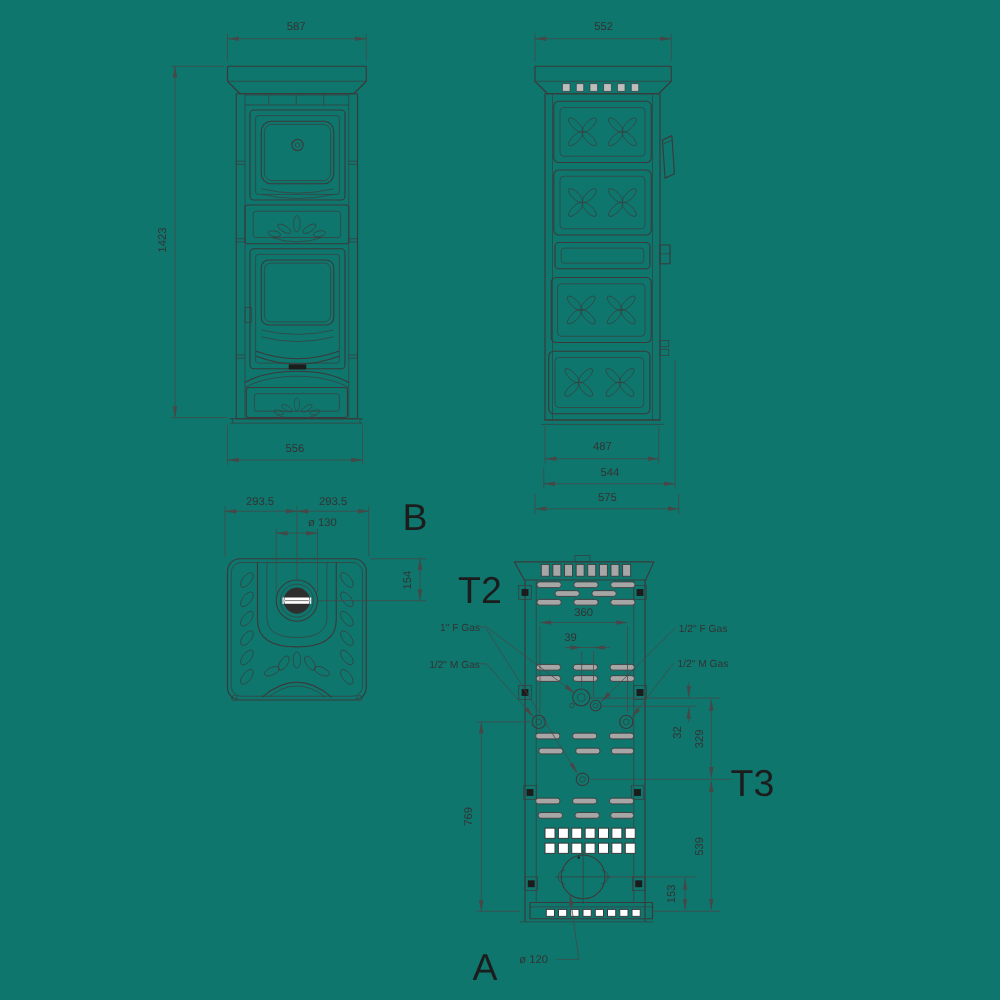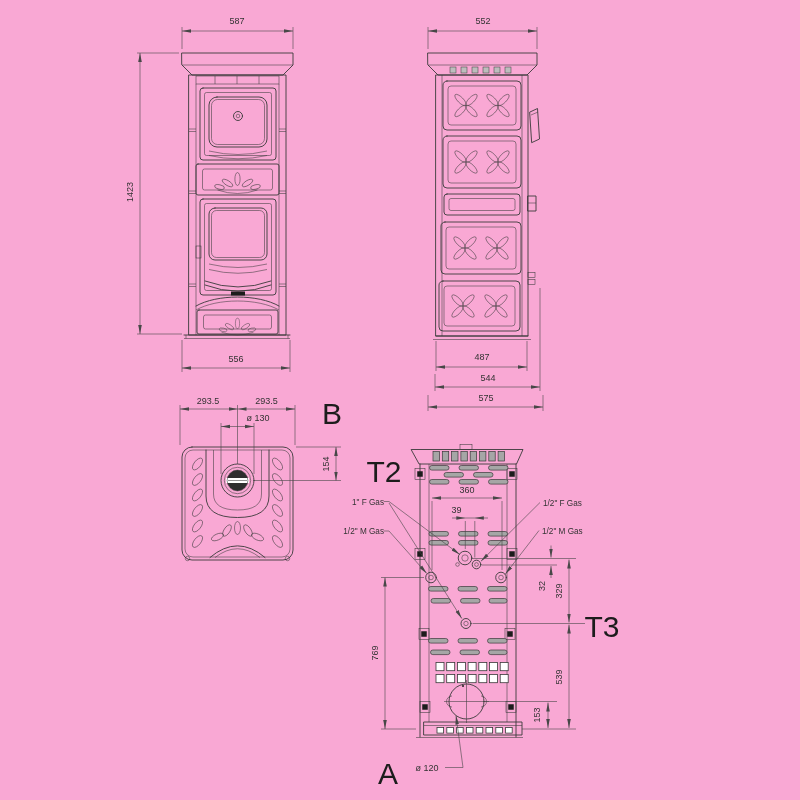--- a/index.html
+++ b/index.html
@@ -1,16 +1,16 @@
 <!DOCTYPE html>
 <html><head>
 <meta charset="utf-8">
 <style>
   html,body{margin:0;padding:0;background:#fff;}
-  .canvas{position:relative;width:800px;height:800px;background:#f9a8d4;overflow:hidden;
+  .canvas{position:relative;width:800px;height:800px;background:#0f766e;overflow:hidden;
           font-family:"Liberation Sans", sans-serif;}
   svg{display:block}
   .ln{stroke:#3a3a3a;stroke-width:0.9;fill:none;stroke-linejoin:round;stroke-linecap:round}
   .thin{stroke:#3a3a3a;stroke-width:0.55;fill:none}
   .dim{stroke:#474747;stroke-width:0.6;fill:none}
   .slot{fill:#a6a6a6;stroke:#3a3a3a;stroke-width:0.7}
   .wsq{fill:#ffffff;stroke:#3a3a3a;stroke-width:0.8}
   .blk{fill:#1c1c1c;stroke:none}
   .dent{fill:#bdbdbd;stroke:#3a3a3a;stroke-width:0.5}
   .dark{fill:#2e2e2e;stroke:none}

